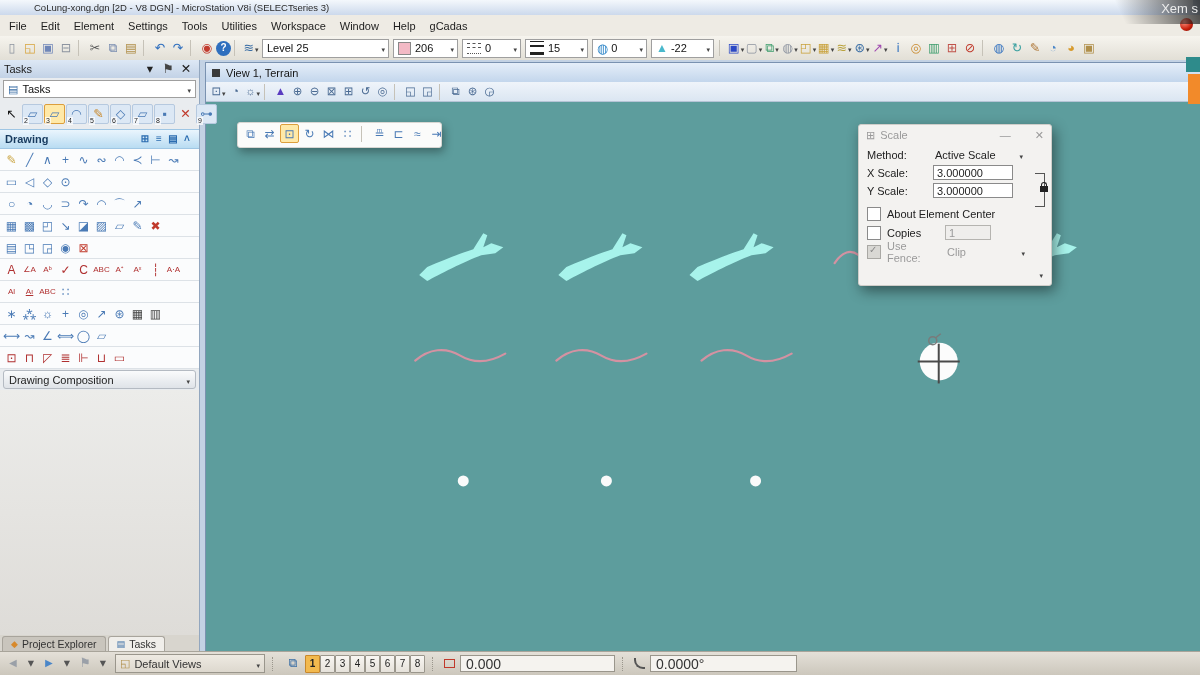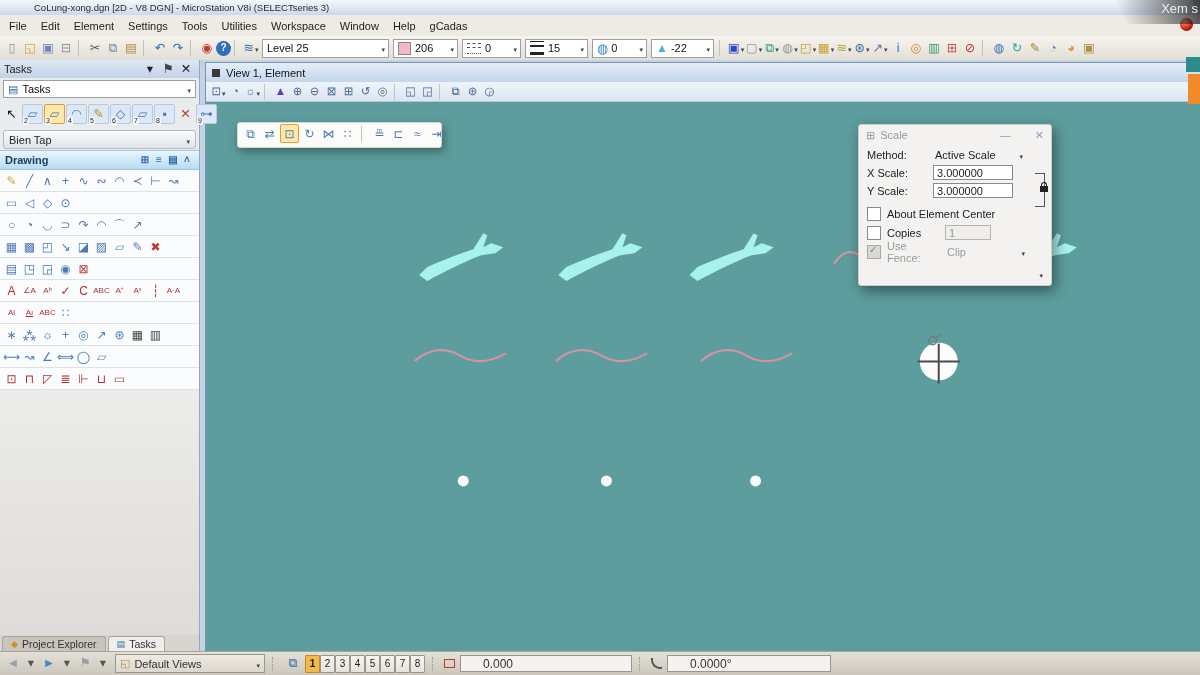--- a/index.html
+++ b/index.html
@@ -144,21 +144,21 @@
     display:flex;align-items:center;font-size:11px;color:#333;padding:0 4px;gap:3px;z-index:5}
   .sb-combo{display:flex;align-items:center;border:1px solid #9a968c;height:17px;
     padding:0 4px;width:140px;flex:0 0 auto;background:linear-gradient(#eeeae2,#ddd8ce)}
   .sb-combo .caret{margin-left:auto}
   .icon.vnum{width:13px;height:16px;border:1px solid #9a968c;font-size:10px;color:#222;
     background:linear-gradient(#f8f6f2,#e6e2da);border-radius:1px}
   .icon.vnum.active{background:#f2b94e;border-color:#c8882c;font-weight:bold}
   .sb-dots{width:4px;height:14px;border-left:1px dotted #9a968c;margin:0 4px;flex:0 0 auto}
   .sb-field{display:flex;align-items:center;gap:5px;flex:0 0 auto}
   .sb-box{width:148px;height:15px;border:1px solid #9a968c;background:#f5f3ef;
-    display:flex;align-items:center;padding-left:22px;font-size:12px;color:#333}
+    display:flex;align-items:center;padding-left:5px;font-size:14px;color:#333}
   .ricon{width:9px;height:7px;border:1px solid #c0392b;flex:0 0 auto}
   .aicon{width:9px;height:9px;border-left:2px solid #555;border-bottom:2px solid #555;
     border-radius:0 0 0 9px;flex:0 0 auto}
   
   .strip-teal{position:absolute;right:0;top:57px;width:14px;height:15px;background:#2e8b8b;z-index:30}
   .strip-orange{position:absolute;right:0;top:74px;width:12px;height:30px;background:#f28a2a;z-index:30}
 </style>
 </head>
 <body>
 
@@ -392,25 +392,20 @@
         <span class="num">8</span>
       </span>
       <span class="icon plain">
         <span class="g" style="color: rgb(192, 57, 43);">✕</span>
       </span>
       <span class="icon">
         <span class="g">⊶</span>
         <span class="num">9</span>
       </span>
     </div>
-  <div class="side-bar-section">
-    <span>Bien Tap</span>
-    <span class="spacer"></span>
-    <span class="caret"></span>
-  </div>
   <div class="drawing-head">
     <span>Drawing</span>
     <span class="spacer"></span>
     <span class="tb-icons">
         <span class="icon">
           <span class="g">⊞</span>
         </span>
         <span class="icon">
           <span class="g">≡</span>
         </span>
@@ -653,37 +648,42 @@
           <span class="g">⊩</span>
         </span>
         <span class="icon">
           <span class="g">⊔</span>
         </span>
         <span class="icon">
           <span class="g">▭</span>
         </span>
       </div>
     </div>
+  <div class="side-bar-section">
+    <span>Drawing Composition</span>
+    <span class="spacer"></span>
+    <span class="caret"></span>
+  </div>
   <div class="side-fill"></div>
   <div class="side-tabs">
     <span class="tab">
       <span class="t-ico orange">◆</span>
       <span>Project Explorer</span>
     </span>
     <span class="tab active">
       <span class="t-ico blue">▤</span>
       <span>Tasks</span>
     </span>
   </div>
 </div>
 
 <div class="view-win">
   <div class="view-title">
     <span class="vt-ico"></span>
-    <span>View 1, Element</span>
+    <span>View 1, Terrain</span>
   </div>
   <div class="view-toolbar">
       <span class="icon">
         <span class="g">⊡</span>
         <span class="caret"></span>
       </span>
       <span class="icon">
         <span class="g">◔</span>
       </span>
       <span class="icon">

